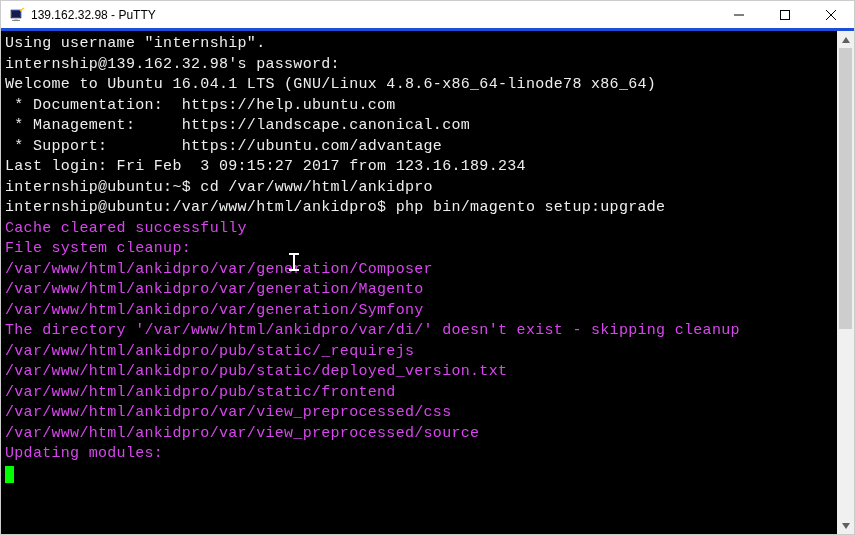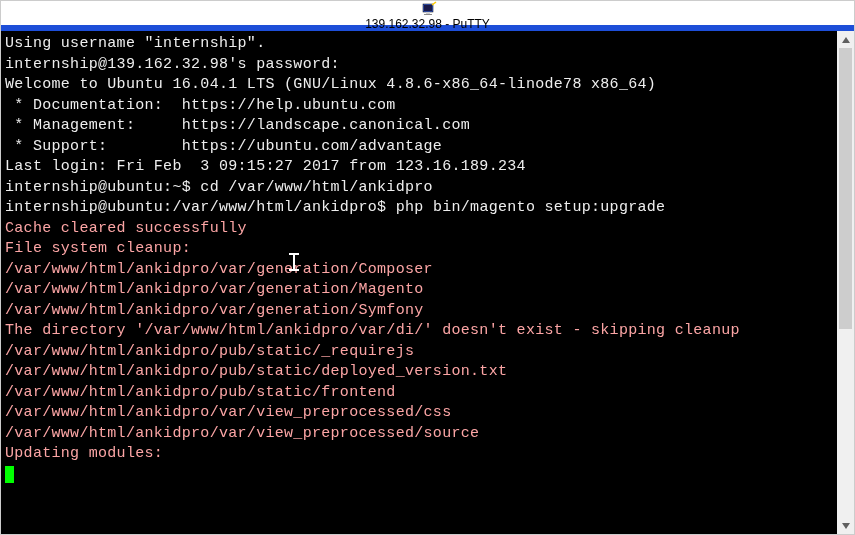--- a/index.html
+++ b/index.html
@@ -15,22 +15,21 @@
       height: 535px;
       display: flex;
       flex-direction: column;
       border: 1px solid #ccc;
     }
     .titlebar {
       height: 30px;
       background: #fff;
       display: flex;
       align-items: center;
-      border-bottom: 6px solid #1d4ed8;
-      flex-direction: column;
+      border-bottom: 3px solid #1d4ed8;
     }
     .titlebar-icon {
       width: 16px;
       height: 16px;
       margin-left: 8px;
       margin-right: 6px;
       display: inline-flex;
       align-items: center;
       justify-content: center;
     }
@@ -92,21 +91,21 @@
     .scroll-thumb {
       position: absolute;
       top: 0;
       left: 2px;
       right: 2px;
       height: 60%;
       background: #cdcdcd;
       border-radius: 0;
     }
     .line { display: block; }
-    .dim-blue { color: #fca5a5; }
+    .dim-blue { color: #d946ef; }
     .cursor-block {
       display: inline-block;
       width: 9px;
       height: 17px;
       background: #00ff00;
       vertical-align: text-bottom;
     }
     .text-cursor {
       position: absolute;
       left: 292px;

